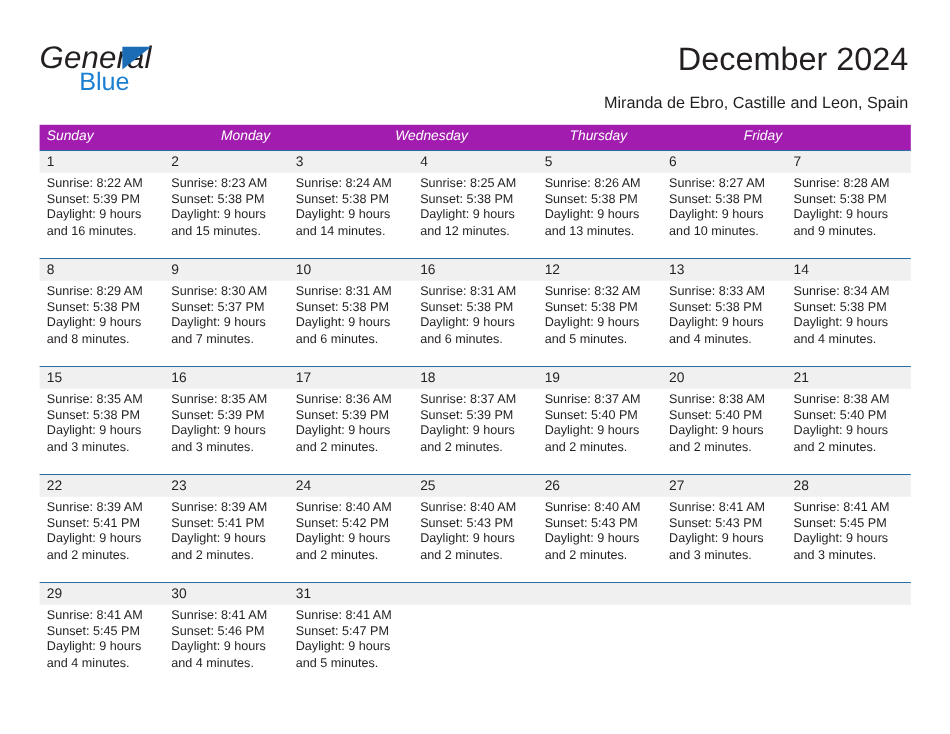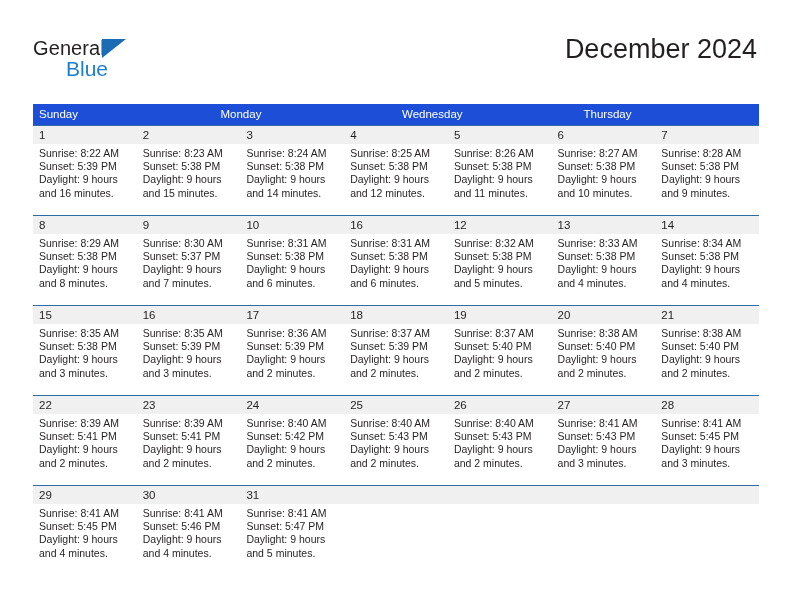--- a/index.html
+++ b/index.html
@@ -33,25 +33,26 @@
     position: absolute;
     left: 33px;
     top: 36px;
     width: 130px;
     height: 52px;
   }
   .logo-general {
     position: absolute;
     left: 0;
     top: 0;
-    font-size: 20px;
+    font-size: 26px;
     letter-spacing: 0.1px;
     color: #231f20;
     font-family: "Liberation Sans", sans-serif;
     line-height: 24px;
+    font-style: italic;
   }
   .logo-tri {
     position: absolute;
     left: 69px;
     top: 3px;
     width: 0;
     height: 0;
     border-left: 24px solid #1b6cb5;
     border-bottom: 19px solid transparent;
   }
@@ -89,21 +90,22 @@
   .calendar {
     position: absolute;
     left: 33px;
     top: 104px;
     width: 726px;
   }
   .weekday-row {
     display: flex;
     width: 726px;
     height: 21px;
-    background: #1d4ed8;
+    background: #a21caf;
+    font-style: italic;
   }
   .weekday {
     flex: 1 1 0;
     font-size: 11.5px;
     color: #ffffff;
     line-height: 21px;
     padding-left: 6px;
     box-sizing: border-box;
     white-space: nowrap;
     overflow: hidden;
@@ -165,28 +167,30 @@
 
 <div class="page">
 
   <div class="header">
     <div class="logo">
       <span class="logo-general">General</span>
       <span class="logo-tri"></span>
       <span class="logo-blue">Blue</span>
     </div>
     <div class="title">December 2024</div>
+    <div class="subtitle">Miranda de Ebro, Castille and Leon, Spain</div>
   </div>
 
   <div class="calendar">
     <div class="weekday-row">
       <div class="weekday">Sunday</div>
       <div class="weekday">Monday</div>
       <div class="weekday">Wednesday</div>
       <div class="weekday">Thursday</div>
+      <div class="weekday">Friday</div>
     </div>
 
     <div class="week">
       <div class="week-sep"></div>
       <div class="week-body">
         <div class="daynum-band"></div>
         <div class="day">
           <div class="day-number">1</div>
           <div class="day-info">
             <div>Sunrise: 8:22 AM</div>
@@ -221,21 +225,21 @@
             <div>Daylight: 9 hours</div>
             <div>and 12 minutes.</div>
           </div>
         </div>
         <div class="day">
           <div class="day-number">5</div>
           <div class="day-info">
             <div>Sunrise: 8:26 AM</div>
             <div>Sunset: 5:38 PM</div>
             <div>Daylight: 9 hours</div>
-            <div>and 11 minutes.</div>
+            <div>and 13 minutes.</div>
           </div>
         </div>
         <div class="day">
           <div class="day-number">6</div>
           <div class="day-info">
             <div>Sunrise: 8:27 AM</div>
             <div>Sunset: 5:38 PM</div>
             <div>Daylight: 9 hours</div>
             <div>and 10 minutes.</div>
           </div>

